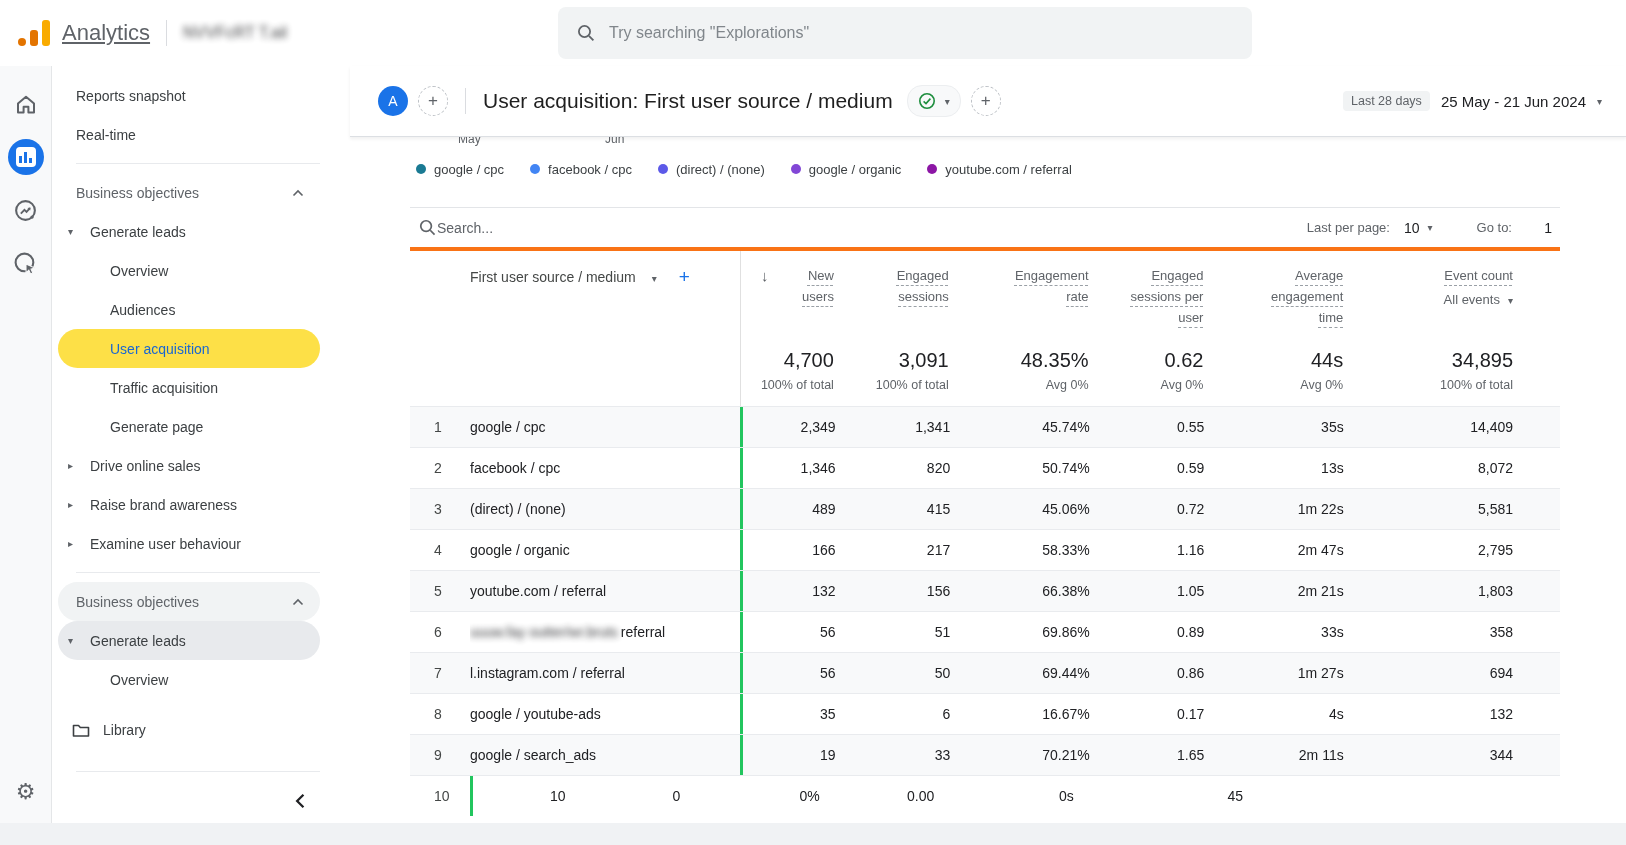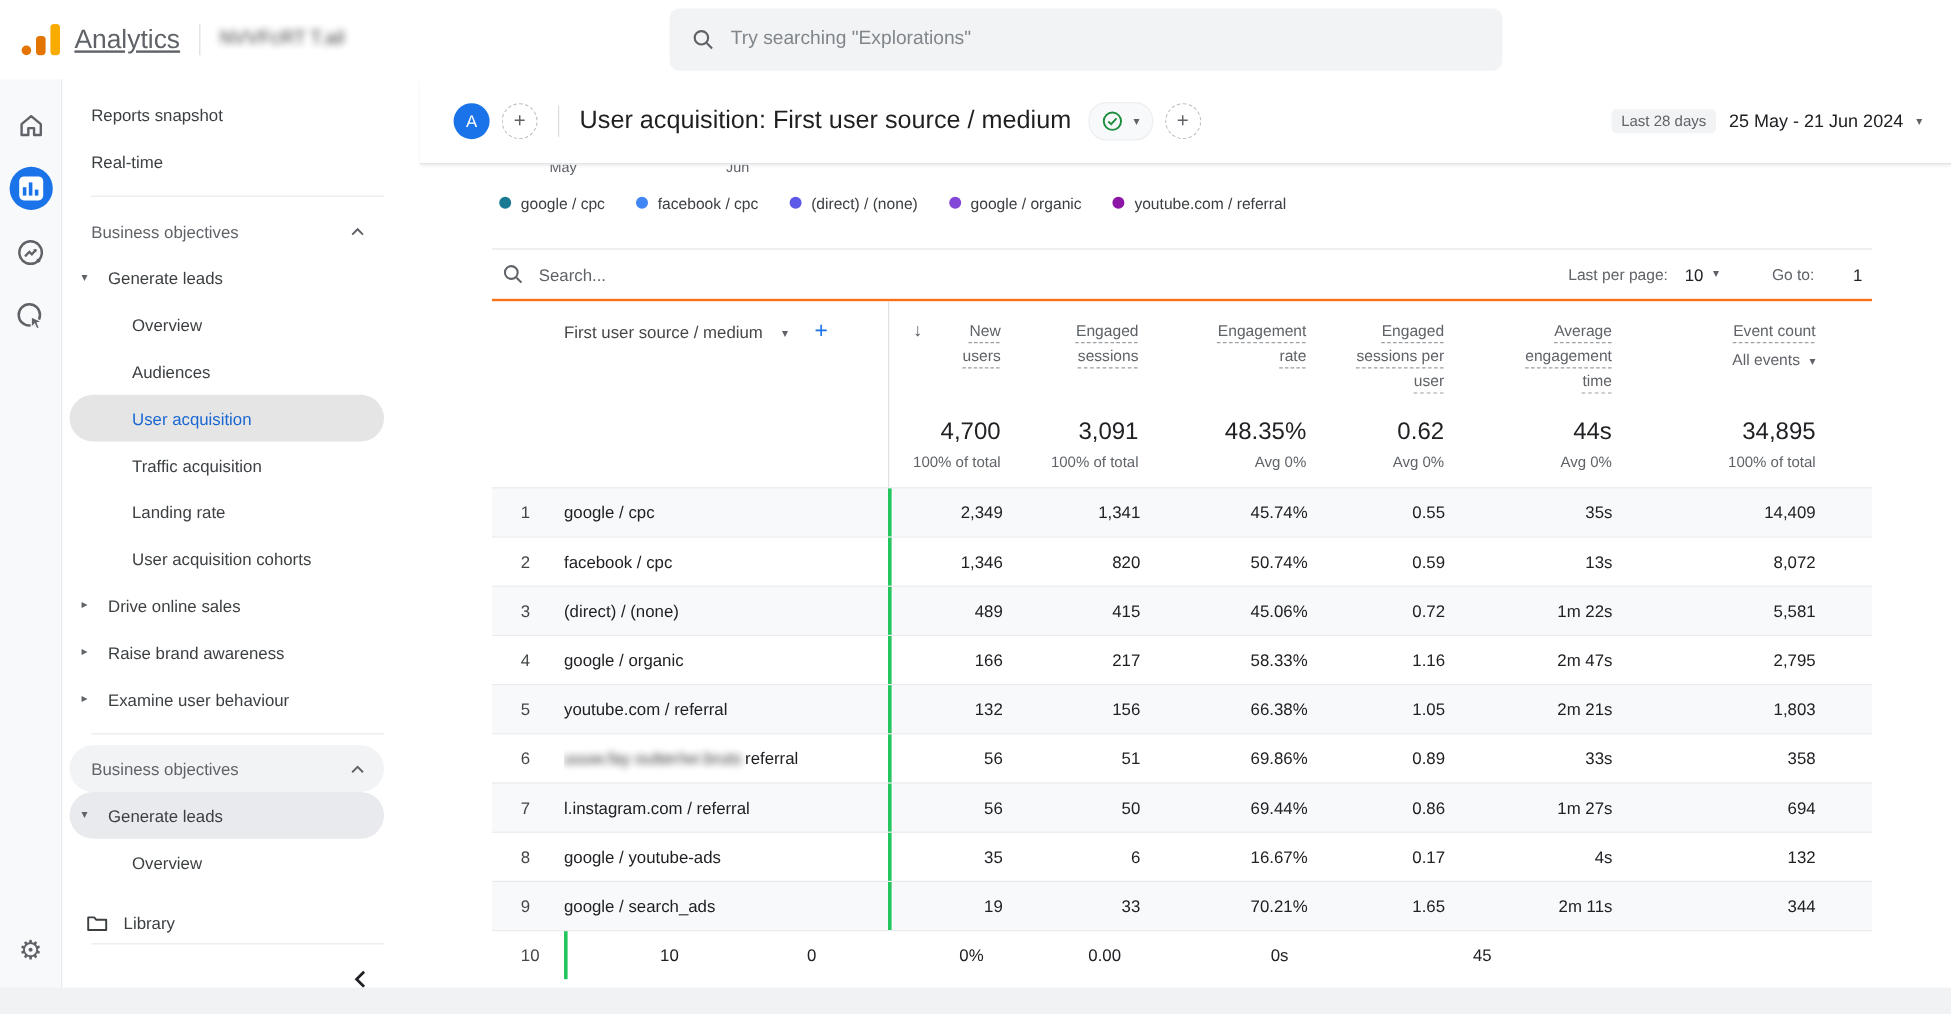--- a/index.html
+++ b/index.html
@@ -34,21 +34,21 @@
   .rail-bars i:nth-child(1){height:7px} .rail-bars i:nth-child(2){height:11px} .rail-bars i:nth-child(3){height:5px}
   .rail-spacer { flex:1; }
   .rail-gear { font-size:22px; color:#5f6368; margin-bottom:40px; cursor:pointer; }
 
   
   .sidebar { width:298px; background:#fff; display:flex; flex-direction:column; padding-top:10px;
     box-sizing:border-box; flex:none; }
   .snav-item { height:39px; display:flex; align-items:center; font-size:14px; color:#3c4043;
     margin:0 30px 0 6px; border-radius:20px; padding:0 16px 0 18px; box-sizing:border-box; cursor:pointer; flex:none; }
   .lvl1 { padding-left:10px; } .lvl2 { padding-left:52px; } .lvl-lib { padding-left:14px;align-items:flex-end; }
-  .selected { background:#e5e5e5; color:#1967d2; }
+  .selected { background:#fde047; color:#1967d2; }
   .pill-light { background:#f1f3f4; }
   .pill-gray { background:#e8eaed; }
   .muted { color:#5f6368; }
   .caret { width:12px; margin-right:10px; color:#5f6368; font-size:10px; flex:none; }
   .chev-up { margin-left:auto; display:flex; }
   .folder-ic { margin-right:13px; display:flex; }
   .snav-divider { height:1px; background:#e8eaed; margin:9px 30px 9px 24px; flex:none; }
   .sidebar-bottom { margin-top:auto; padding-bottom:36px; }
   .collapse-row { display:flex; justify-content:flex-end; padding:12px 44px 0 0; }
 
@@ -69,22 +69,22 @@
   .preset { font-size:12.5px; color:#5f6368; background:#f1f3f4; padding:3px 8px; border-radius:4px; white-space:nowrap; }
   .range { font-size:15px; color:#202124; white-space:nowrap; }
 
   .chart-remnant { height:16px; overflow:hidden; position:relative; flex:none; }
   .tick { position:absolute; top:-5px; font-size:12px; color:#5f6368; }
 
   .legend { display:flex; align-items:center; gap:26px; padding:4px 0 0 66px; height:24px; flex:none; }
   .legend-item { display:flex; align-items:center; gap:8px; font-size:13px; color:#3c4043; }
   .legend-dot { width:10px; height:10px; border-radius:50%; flex:none; }
 
-  .toolbar { margin:26px 66px 0 60px; height:44px; border-top:1px solid #e3e5e8; border-bottom:2px solid #f97316;
-    display:flex; align-items:center; gap:12px; padding:0 8px; box-sizing:border-box; flex:none; }
+  .toolbar { margin:26px 66px 0 60px; height:44px; border-top:1px solid #e3e5e8; border-bottom:4px solid #f97316;
+    display:flex; align-items:center; padding:0 8px; box-sizing:border-box; flex:none; }
   .toolbar input.tsearch { border:0; outline:none; background:transparent; font-size:14px; color:#202124; width:300px; font-family:inherit; }
   .toolbar input.tsearch::placeholder { color:#5f6368; }
   .tb-right { margin-left:auto; display:flex; align-items:center; font-size:13px; color:#5f6368; }
   .rpp-val { font-size:14px; color:#202124; margin-left:14px; }
   .tb-caret { font-size:10px; color:#5f6368; margin-left:8px; }
   .goto-label { margin-left:44px; }
   .goto-input { width:26px; border:0; outline:none; background:transparent; font-size:14px; color:#202124;
     text-align:right; margin-left:14px; font-family:inherit; }
 
   
@@ -204,24 +204,21 @@
         <div class="snav-item lvl2     ">
           <span>Audiences</span>
         </div>
         <div class="snav-item lvl2 selected    ">
           <span>User acquisition</span>
         </div>
         <div class="snav-item lvl2     ">
           <span>Traffic acquisition</span>
         </div>
         <div class="snav-item lvl2     ">
-          <span>Landing rate</span>
-        </div>
-        <div class="snav-item lvl2     ">
-          <span>User acquisition cohorts</span>
+          <span>Generate page</span>
         </div>
         <div class="snav-item lvl1     ">
           <span class="caret">▸</span>
           <span>Drive online sales</span>
         </div>
         <div class="snav-item lvl1     ">
           <span class="caret">▸</span>
           <span>Raise brand awareness</span>
         </div>
         <div class="snav-item lvl1     ">

